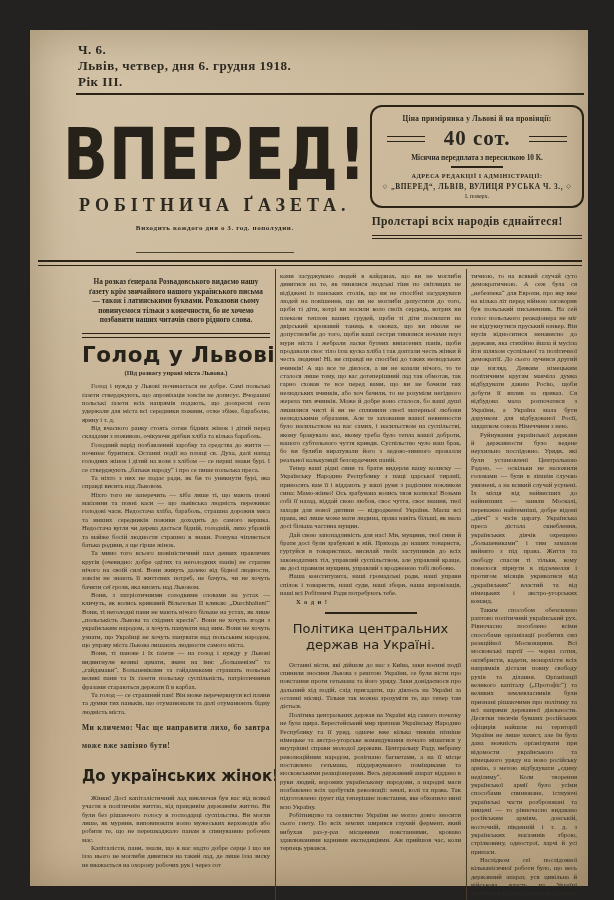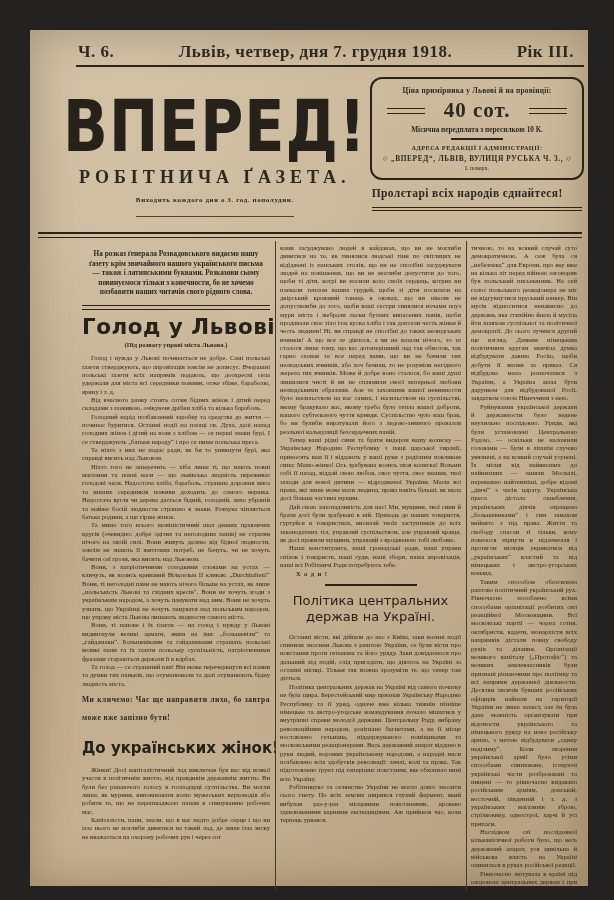--- a/index.html
+++ b/index.html
@@ -16,36 +16,36 @@
       radial-gradient(ellipse at 18% 8%, rgba(255,250,235,.10), transparent 42%),
       radial-gradient(ellipse at 88% 95%, rgba(110,85,48,.14), transparent 55%),
       radial-gradient(ellipse at 5% 60%, rgba(110,85,48,.10), transparent 40%),
       linear-gradient(160deg,#cfbda0 0%,#c9b496 55%,#c2ad8d 100%);
     box-shadow:inset 0 0 46px rgba(80,60,30,.35);
   }
   
   .topbar{
     display:flex;justify-content:space-between;align-items:baseline;
     padding:12px 14px 0 48px;
-    font-weight:bold;font-size:17px;letter-spacing:.5px;
+    font-weight:bold;font-size:13px;letter-spacing:.5px;flex-direction:column;
   }
   .topbar-rule{border-top:2px solid #2b2416;margin:3px 4px 0 46px;}
   
   .mast-row{display:flex;padding:10px 8px 0 30px;}
   .mast-left{width:316px;text-align:center;}
   .mast-title{
     font-family:"DejaVu Sans","Liberation Sans",sans-serif;
     font-weight:bold;font-size:60px;line-height:84px;height:88px;
     letter-spacing:1px;color:#262219;
     transform:scaleY(1.18) scaleX(.98);transform-origin:center top;
     white-space:nowrap;
   }
   .mast-sub{font-size:18px;font-weight:bold;letter-spacing:5px;margin-top:2px;}
   .mast-organ{font-size:9.5px;font-weight:bold;letter-spacing:1.2px;margin-top:3px;}
-  .mast-sched{font-size:7px;font-weight:bold;letter-spacing:.6px;margin-top:4px;border-bottom:1px solid #4c4330;display:inline-block;padding-bottom:12px;}
+  .mast-sched{font-size:7px;font-weight:bold;letter-spacing:.6px;margin-top:4px;border-bottom:1px solid #4c4330;display:inline-block;padding-bottom:20px;}
   .mast-right{margin-left:auto;width:228px;}
   .price-box{
     border:2px solid #2b2416;border-radius:12px;
     padding:7px 8px 4px;text-align:center;height:88px;
   }
   .pb-heading{font-size:7.3px;font-weight:bold;letter-spacing:.3px;}
   .pb-price-row{display:flex;align-items:center;justify-content:center;gap:19px;margin:3px 0 2px;}
   .pb-dash{width:38px;height:4px;border-top:1.5px solid #2b2416;border-bottom:1.5px solid #2b2416;}
   .pb-price{font-size:21px;font-weight:bold;letter-spacing:1px;white-space:nowrap;}
   .pb-sub{font-size:7.3px;font-weight:bold;}
@@ -90,21 +90,21 @@
   .blk-spaced{letter-spacing:3.5px;text-indent:16px;margin:1px 0 5px;font-weight:bold;}
   .blk-rule-short{width:92px;border-top:2px solid #2b2416;margin:5px auto 7px;}
 </style>
 </head>
 <body>
 
 <div class="paper">
 
   <header class="topbar">
     <span>Ч. 6.</span>
-    <span>Львів, четвер, дня 7. грудня 1918.</span>
+    <span>Львів, четвер, дня 6. грудня 1918.</span>
     <span>Рік III.</span>
   </header>
   <div class="topbar-rule"></div>
 
   <div class="mast-row">
     <div class="mast-left">
       <div class="mast-title">ВПЕРЕД!</div>
       <div class="mast-sub">РОБІТНИЧА ҐАЗЕТА.</div>
       <div><span class="mast-sched">Виходить кождого дня о 3. год. пополудни.</span></div>
     </div>

